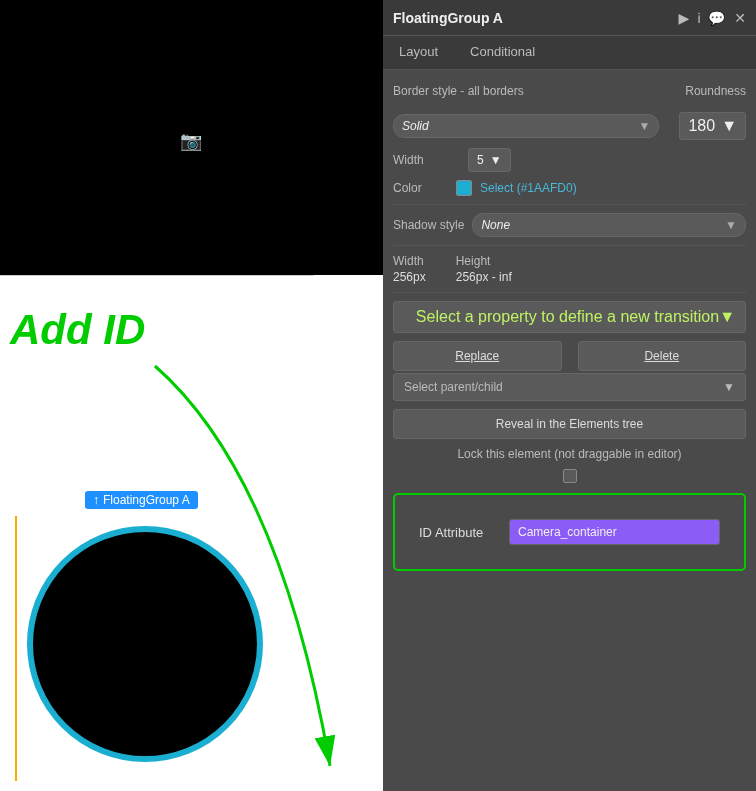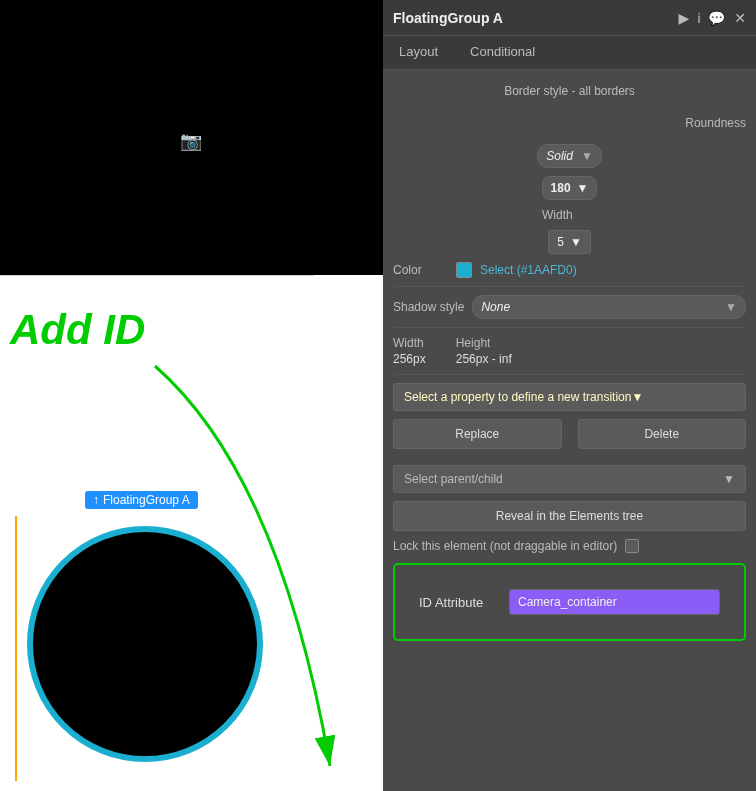--- a/index.html
+++ b/index.html
@@ -164,22 +164,21 @@
       color: #bbb;
       font-size: 12px;
       margin-bottom: 6px;
       margin-top: 4px;
     }
 
     .row {
       display: flex;
       align-items: center;
       margin-bottom: 8px;
-      gap: 8px;
-      flex-direction: column;
+      gap: 20px;
     }
 
     .row-label {
       color: #bbb;
       font-size: 12px;
       min-width: 55px;
     }
 
     .select-box {
       background: #5a5a5a;
@@ -200,28 +199,27 @@
     }
 
     .select-box .arrow {
       margin-left: 8px;
       color: #aaa;
     }
 
     .roundness-box {
       background: #5a5a5a;
       border: 1px solid #666;
-      border-radius: 8px;
+      border-radius: 3px;
       padding: 4px 8px;
       color: #eee;
-      font-size: 12px;
+      font-size: 16px;
       display: flex;
       align-items: center;
       gap: 6px;
-      font-weight: bold;
     }
 
     .width-box {
       background: #5a5a5a;
       border: 1px solid #666;
       border-radius: 3px;
       padding: 4px 8px;
       color: #eee;
       font-size: 12px;
       display: flex;
@@ -282,33 +280,34 @@
     .dim-value {
       color: #ddd;
       font-size: 12px;
     }
 
     .transition-select {
       background: #5a5a5a;
       border: 1px solid #666;
       border-radius: 3px;
       padding: 6px 10px;
-      color: #fef9c3;
-      font-size: 12px;
-      display: flex;
-      align-items: center;
-      justify-content: flex-start;
+      color: #bef264;
+      font-size: 16px;
+      display: flex;
+      align-items: center;
+      justify-content: flex-end;
       cursor: pointer;
       margin-bottom: 8px;
     }
 
     .btn-row {
       display: flex;
       gap: 16px;
-      margin-bottom: 16px;
+      margin-bottom: 2px;
+      text-decoration: underline;
     }
 
     .btn {
       flex: 1;
       background: #5a5a5a;
       border: 1px solid #666;
       border-radius: 3px;
       padding: 7px 10px;
       color: #ddd;
       font-size: 12px;
@@ -342,20 +341,21 @@
       margin-bottom: 8px;
     }
 
     .lock-row {
       display: flex;
       align-items: center;
       gap: 8px;
       margin-bottom: 10px;
       color: #bbb;
       font-size: 12px;
+      flex-direction: column;
     }
 
     .checkbox-placeholder {
       width: 14px;
       height: 14px;
       border: 1px solid #888;
       background: #5a5a5a;
       border-radius: 2px;
     }
 

